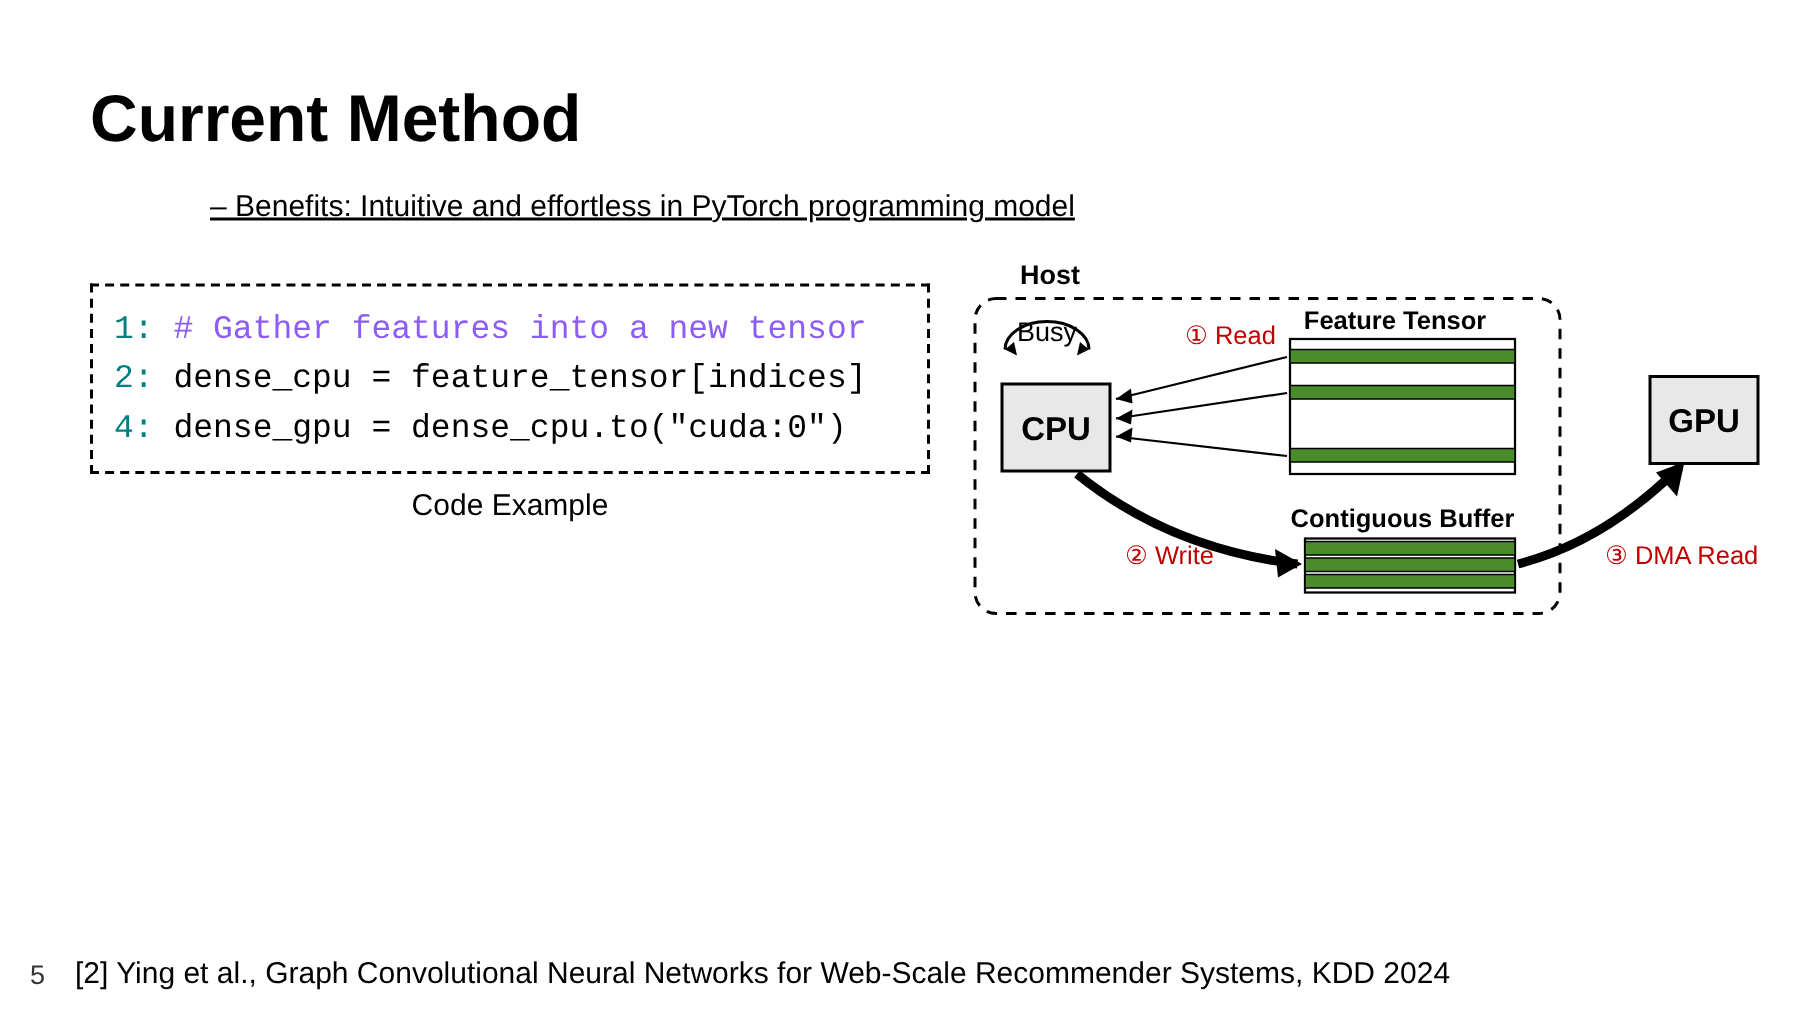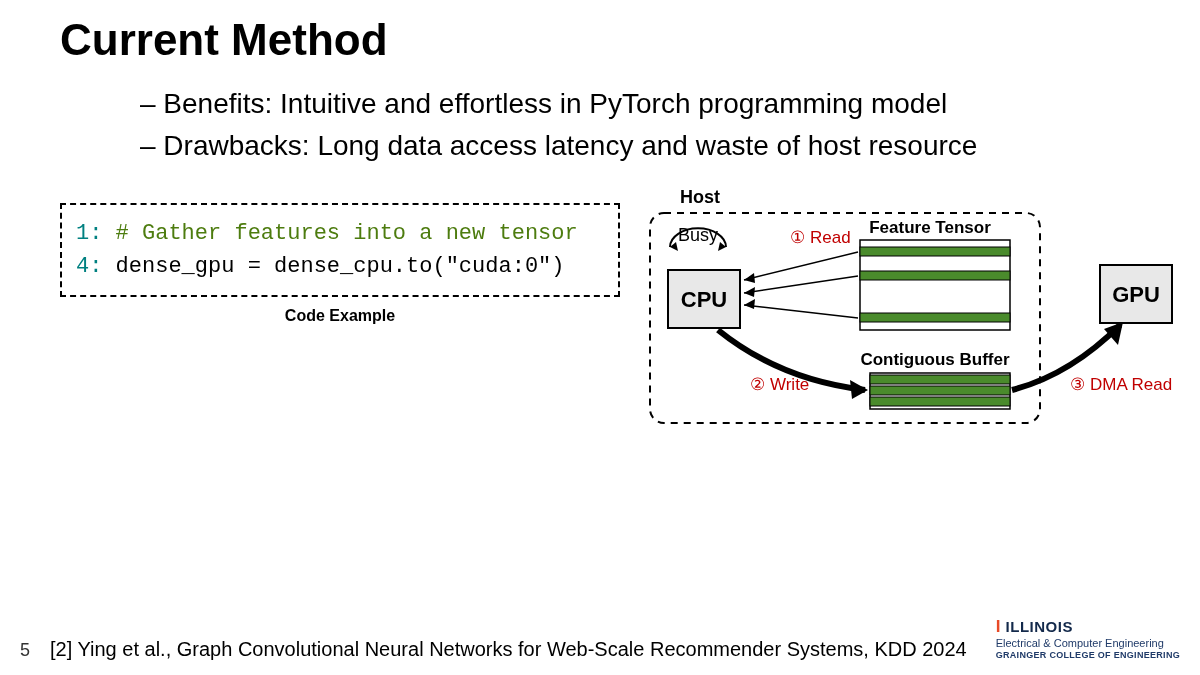--- a/index.html
+++ b/index.html
@@ -8,42 +8,44 @@
     width: 1200px;
     height: 675px;
     font-family: Arial, Helvetica, sans-serif;
     background: #fff;
     position: relative;
     overflow: hidden;
   }
   .slide {
     padding: 15px 60px 0 60px;
     box-sizing: border-box;
+    margin-top: 40px;
   }
   .title {
     font-size: 44px;
     font-weight: bold;
     margin-bottom: 18px;
   }
   .bullet-main {
     font-size: 30px;
     font-weight: bold;
     margin-left: 20px;
     margin-bottom: 6px;
   }
   .bullet-main::before {
     content: "▪";
     margin-right: 10px;
     font-size: 22px;
     vertical-align: 2px;
   }
   .bullet-sub {
-    font-size: 28px;
+    font-size: 20px;
     margin-left: 80px;
     line-height: 1.5;
+    text-decoration: underline;
   }
   .dash::before {
     content: "– ";
   }
   .lower {
     display: flex;
     margin-top: 18px;
     gap: 20px;
   }
   .code-box {
@@ -51,25 +53,25 @@
     padding: 12px 14px;
     font-family: "Courier New", monospace;
     font-size: 22px;
     line-height: 1.5;
     width: 560px;
     box-sizing: border-box;
     margin-top: 18px;
   }
   .code-line { white-space: nowrap; }
   .ln { color:#008080; }
-  .comment { color:#4d7c0f; }
+  .comment { color:#8b5cf6; }
   .code-caption {
     text-align: center;
-    font-weight: bold;
-    font-size: 16px;
+    font-weight: normal;
+    font-size: 20px;
     margin-top: 10px;
   }
   .diagram-wrap {
     flex: 1;
     position: relative;
   }
   .footer {
     position: absolute;
     bottom: 14px;
     left: 0;
@@ -94,26 +96,26 @@
   .logo .mid { color:#1f3a68; }
   .logo .bot { color:#1f3a68; font-weight:bold; font-size:9px; letter-spacing:0.3px;}
 </style>
 </head>
 <body>
 
 <div class="slide">
   <div class="title">Current Method</div>
 
   <div class="bullet-sub dash">Benefits: Intuitive and effortless in PyTorch programming model</div>
-  <div class="bullet-sub dash">Drawbacks: Long data access latency and waste of host resource</div>
 
   <div class="lower">
     <div>
       <div class="code-box">
         <div class="code-line"><span class="ln">1: </span><span class="comment"># Gather features into a new tensor</span></div>
+        <div class="code-line"><span class="ln">2: </span><span>dense_cpu = feature_tensor[indices]</span></div>
         <div class="code-line"><span class="ln">4: </span><span>dense_gpu = dense_cpu.to("cuda:0")</span></div>
       </div>
       <div class="code-caption">Code Example</div>
     </div>
 
     <div class="diagram-wrap">
       <svg width="560" height="250" viewBox="0 0 560 250">
 
         <rect x="10" y="28" width="390" height="210" rx="14" ry="14" fill="none" stroke="#000" stroke-width="2" stroke-dasharray="7,6"></rect>
         <text x="40" y="18" font-size="18" font-weight="bold">Host</text>
@@ -159,18 +161,13 @@
       </svg>
     </div>
   </div>
 </div>
 
 <div class="footer">
   <div class="pagenum">5</div>
   <div class="citation">
     <span>[2] Ying et al., </span><span class="it">Graph Convolutional Neural Networks for Web-Scale Recommender Systems,</span><span> KDD 2024</span>
   </div>
-  <div class="logo">
-    <div class="top"><span class="i">I</span> <span>ILLINOIS</span></div>
-    <div class="mid">Electrical &amp; Computer Engineering</div>
-    <div class="bot">GRAINGER COLLEGE OF ENGINEERING</div>
-  </div>
 </div>
 
 </body></html>

